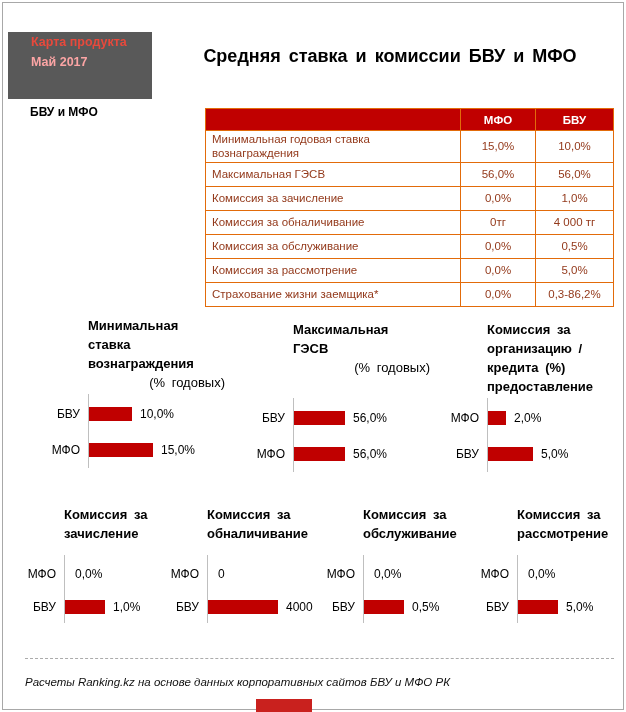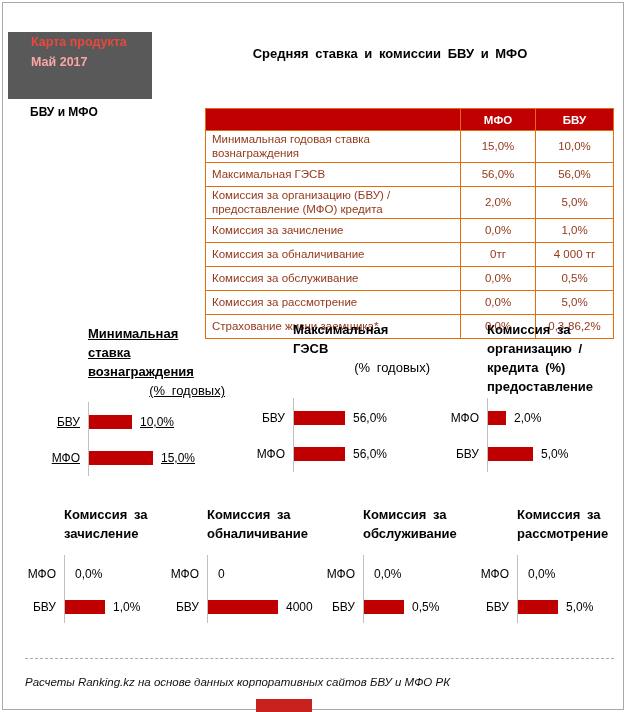--- a/index.html
+++ b/index.html
@@ -7,21 +7,21 @@
         font-family:"Liberation Sans",sans-serif;color:#000;}
   .frame{position:absolute;inset:2px;border:1px solid #a8a8a8;pointer-events:none;}
 
   
   .badge{position:absolute;left:8px;top:32px;width:144px;height:67px;background:#595959;
          padding:0 0 0 23px;box-sizing:border-box;}
   .badge-title{color:#e8493c;font-weight:bold;font-size:12.5px;line-height:20px;}
   .badge-date{color:#fca5a5;font-size:12.5px;line-height:20px;font-weight:bold;}
 
   .page-title{position:absolute;left:175px;top:46px;width:430px;margin:0;text-align:center;
-              font-size:13px;font-weight:bold;word-spacing:3px;}
+              font-size:18px;font-weight:bold;word-spacing:3px;}
 
   .section-label{position:absolute;left:30px;top:105px;font-size:12px;font-weight:bold;}
 
   
   .rates-table{position:absolute;left:205px;top:108px;width:408px;border-collapse:collapse;
                font-size:11.5px;color:#93391b;table-layout:fixed;}
   .rates-table th,.rates-table td{border:1px solid #e26b0a;}
   .rates-table thead th{background:#c00000;color:#fff;font-weight:bold;height:19px;
                         text-align:center;font-size:11.5px;}
   .rates-table td{height:19px;line-height:13.5px;}
@@ -83,25 +83,20 @@
           <td class="lbl">Минимальная годовая ставка вознаграждения</td>
           <td class="v">15,0%</td>
           <td class="v">10,0%</td>
         </tr>
         <tr>
           <td class="lbl">Максимальная ГЭСВ</td>
           <td class="v">56,0%</td>
           <td class="v">56,0%</td>
         </tr>
         <tr>
-          <td class="lbl">Комиссия за организацию (БВУ) / предоставление (МФО) кредита</td>
-          <td class="v">2,0%</td>
-          <td class="v">5,0%</td>
-        </tr>
-        <tr>
           <td class="lbl">Комиссия за зачисление</td>
           <td class="v">0,0%</td>
           <td class="v">1,0%</td>
         </tr>
         <tr>
           <td class="lbl">Комиссия за обналичивание</td>
           <td class="v">0тг</td>
           <td class="v">4 000 тг</td>
         </tr>
         <tr>
@@ -115,21 +110,21 @@
           <td class="v">5,0%</td>
         </tr>
         <tr>
           <td class="lbl">Страхование жизни заемщика*</td>
           <td class="v">0,0%</td>
           <td class="v">0,3-86,2%</td>
         </tr>
       </tbody>
   </table>
 
-  <div class="chart row-mid" style="left:25px;top:324px;text-decoration:underline;">
+  <div class="chart row-mid" style="left:25px;top:316px;">
     <div class="chart-title">
         <div>Минимальная ставка</div>
         <div>вознаграждения</div>
         <div class="sub">(% годовых)</div>
       </div>
     <div class="chart-plot">
         <div class="chart-row">
           <span class="cat">БВУ</span>
           <span class="bar" style="width: 43px; background: rgb(192, 0, 0);"></span>
           <span class="val">10,0%</span>

